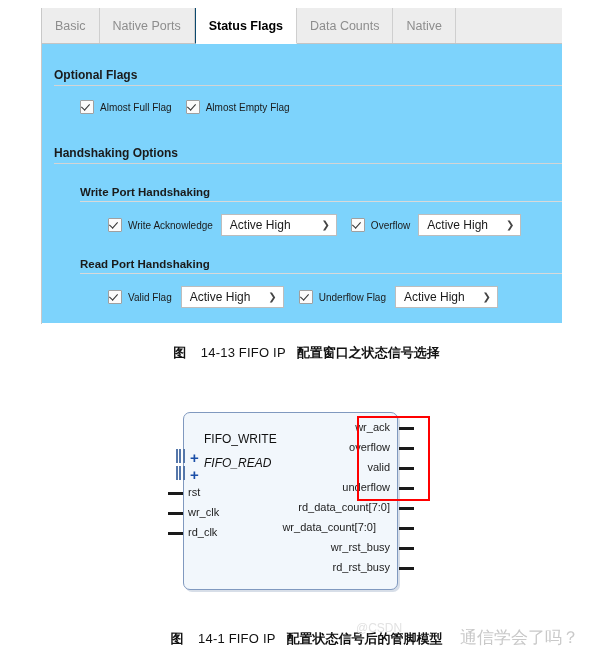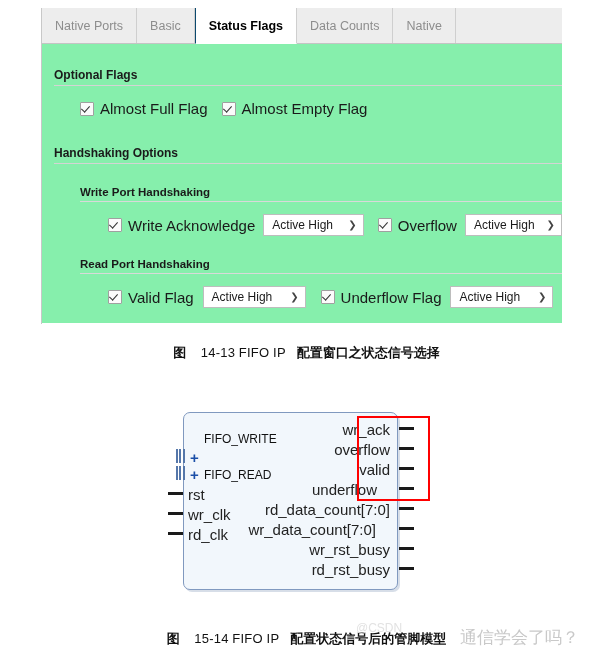--- a/index.html
+++ b/index.html
@@ -63,21 +63,21 @@
     border-left: 1px solid #0c4a6e;
   }
 
   .tab-filler {
     flex: 1;
     background: #ededed;
   }
 
   .panel-body {
     position: relative;
-    background: #86efac;
+    background: #7dd3fc;
     height: 279px;
     padding: 0;
     box-sizing: border-box;
   }
 
   .section-head {
     font-size: 12px;
     font-weight: bold;
     color: #1a1a1a;
     padding: 0 0 3px 12px;
@@ -106,21 +106,21 @@
   .row {
     display: flex;
     align-items: center;
     gap: 8px;
   }
 
   .chk {
     display: inline-flex;
     align-items: center;
     gap: 6px;
-    font-size: 15px;
+    font-size: 10px;
     color: #1a1a1a;
     white-space: nowrap;
   }
 
   .box {
     width: 12px;
     height: 12px;
     border: 1px solid #a0a0a0;
     background: #fbfbfb;
     border-radius: 1px;
@@ -213,21 +213,21 @@
   .plus {
     position: absolute;
     color: #1b4fa8;
     font-weight: bold;
     font-size: 15px;
     line-height: 1;
   }
 
   .pin-label {
     position: absolute;
-    font-size: 15px;
+    font-size: 11px;
     color: #222222;
     white-space: nowrap;
   }
   .pin-label.bus {
     font-size: 12px;
     color: #111111;
   }
   .pin-label.right { text-align: right; }
 
   .stub {
@@ -260,24 +260,24 @@
 </style>
 </head>
 <body>
 
 <div id="root">
 
   <div class="config-panel">
 
     <div class="tabstrip">
       <div class="tab">
+        <span>Basic</span>
+      </div>
+      <div class="tab">
         <span>Native Ports</span>
-      </div>
-      <div class="tab">
-        <span>Basic</span>
       </div>
       <div class="tab active">
         <span>Status Flags</span>
       </div>
       <div class="tab">
         <span>Data Counts</span>
       </div>
       <div class="tab">
         <span>Native</span>
       </div>
@@ -366,62 +366,62 @@
   <div class="diagram">
 
     <div class="chip"></div>
 
     <div class="bus-sym" style="left:26px; top:49px;"></div>
     <div class="plus" style="left:40px; top:50px;">+</div>
     <div class="pin-label bus" style="left:54px; top:32px;">FIFO_WRITE</div>
 
     <div class="bus-sym" style="left:26px; top:66px;"></div>
     <div class="plus" style="left:40px; top:67px;">+</div>
-    <div class="pin-label bus" style="left:54px; top:68px;">FIFO_READ</div>
+    <div class="pin-label bus" style="left:54px; top:56px;font-style:italic;">FIFO_READ</div>
 
     <div class="stub" style="left:18px; top:92px; width:15px;"></div>
     <div class="pin-label" style="left:38px; top:86px;">rst</div>
 
     <div class="stub" style="left:18px; top:112px; width:15px;"></div>
     <div class="pin-label" style="left:38px; top:106px;">wr_clk</div>
 
     <div class="stub" style="left:18px; top:132px; width:15px;"></div>
     <div class="pin-label" style="left:38px; top:126px;">rd_clk</div>
 
     <div class="pin-label right" style="right:90px; top:21px;">wr_ack</div>
     <div class="stub" style="left:249px; top:27px; width:15px;"></div>
 
     <div class="pin-label right" style="right:90px; top:41px;">overflow</div>
     <div class="stub" style="left:249px; top:47px; width:15px;"></div>
 
     <div class="pin-label right" style="right:90px; top:61px;">valid</div>
     <div class="stub" style="left:249px; top:67px; width:15px;"></div>
 
-    <div class="pin-label right" style="right:103px; top:81px;">underflow</div>
+    <div class="pin-label right" style="right:90px; top:81px;">underflow</div>
     <div class="stub" style="left:249px; top:87px; width:15px;"></div>
 
     <div class="pin-label right" style="right:90px; top:101px;">rd_data_count[7:0]</div>
     <div class="stub" style="left:249px; top:107px; width:15px;"></div>
 
     <div class="pin-label right" style="right:104px; top:121px;">wr_data_count[7:0]</div>
     <div class="stub" style="left:249px; top:127px; width:15px;"></div>
 
     <div class="pin-label right" style="right:90px; top:141px;">wr_rst_busy</div>
     <div class="stub" style="left:249px; top:147px; width:15px;"></div>
 
     <div class="pin-label right" style="right:90px; top:161px;">rd_rst_busy</div>
     <div class="stub" style="left:249px; top:167px; width:15px;"></div>
 
     <div class="highlight-box" style="left:207px; top:16px; width:73px; height:85px;"></div>
   </div>
 
   <div class="caption" style="top:630px;">
     <span class="fig">图</span>
     <span>&nbsp;&nbsp;</span>
-    <span class="num">15-14 FIFO IP</span>
+    <span class="num">14-1 FIFO IP</span>
     <span>&nbsp;</span>
     <span class="cn">配置状态信号后的管脚模型</span>
   </div>
 
   <div class="watermark-csdn" style="left:356px; top:621px;">@CSDN</div>
   <div class="watermark" style="left:460px; top:626px;">通信学会了吗？</div>
 
 </div>
 
 </body></html>

